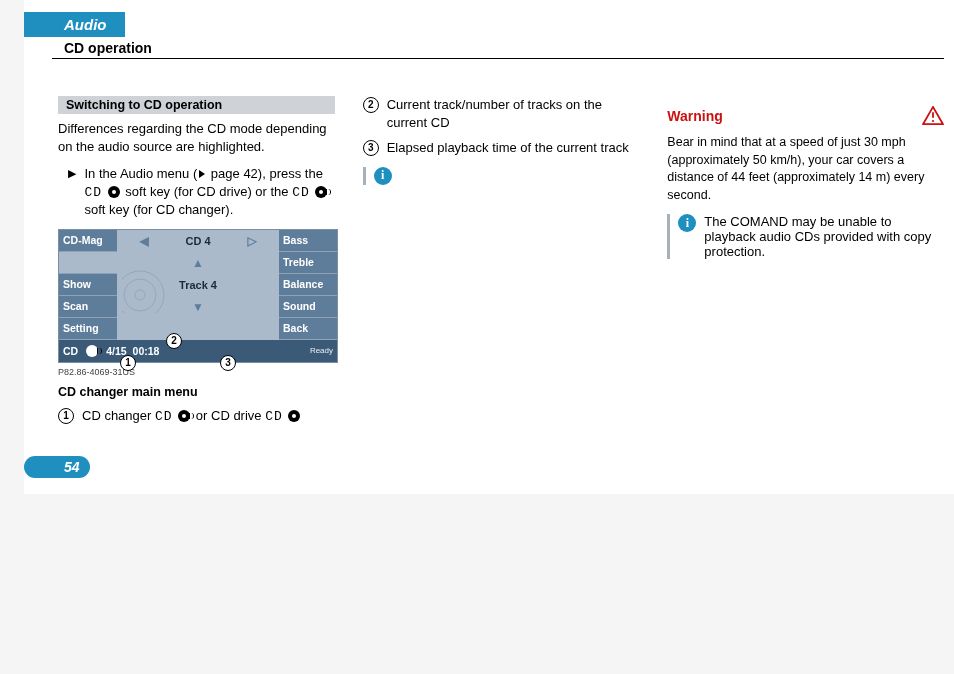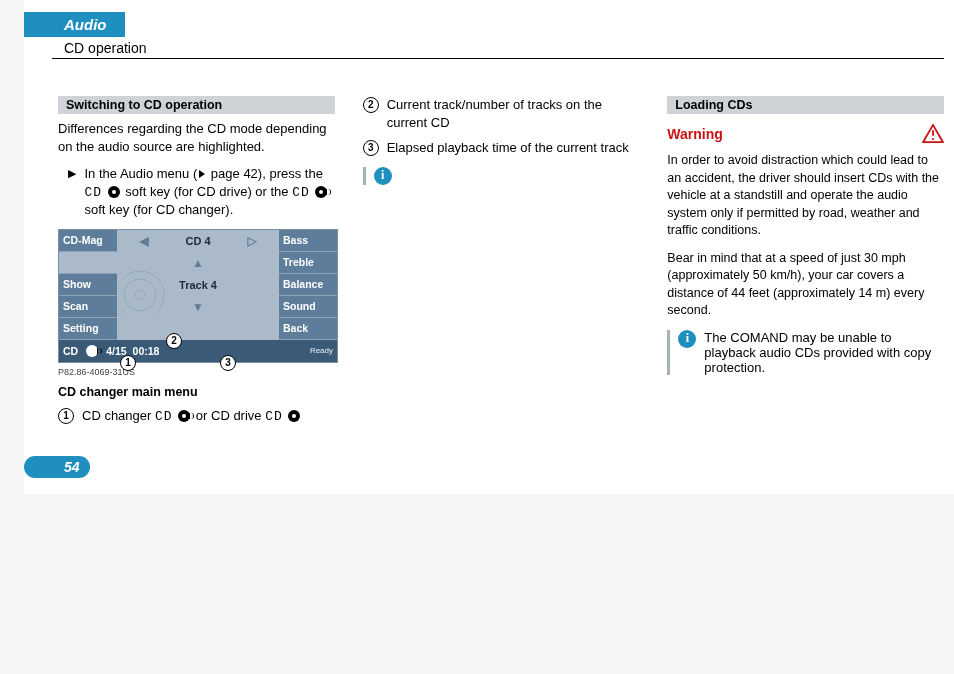--- a/index.html
+++ b/index.html
@@ -28,21 +28,21 @@
     color: #fff;
     padding: 4px 18px 4px 40px;
     font-weight: bold;
     font-style: italic;
     font-size: 15px;
   }
   .section-title {
     position: absolute;
     top: 40px;
     left: 40px;
-    font-weight: normal;
+    font-weight: bold;
     font-size: 14px;
   }
   .rule {
     position: absolute;
     top: 58px;
     left: 28px;
     right: 34px;
     height: 1px;
     background: #000;
   }
@@ -273,30 +273,28 @@
       <div class="item-line">
         <span class="callout-circle">3</span>
         <span>Elapsed playback time of the current track</span>
       </div>
       <div class="info-block">
         <span class="info-i">i</span>
       </div>
     </div>
 
     <div class="col">
-      <div class="gray-heading">Loading CDs</div>
       <div class="warning-head">
         <span>Warning</span>
         <svg class="warn-tri" viewBox="0 0 24 22">
           <path d="M12 1 L23 20 L1 20 Z" fill="none" stroke="#c11" stroke-width="2" stroke-linejoin="round"></path>
           <line x1="12" y1="7" x2="12" y2="13" stroke="#c11" stroke-width="2"></line>
           <circle cx="12" cy="16.5" r="1.2" fill="#c11"></circle>
         </svg>
       </div>
-      <p class="warn-body">In order to avoid distraction which could lead to an accident, the driver should insert CDs with the vehicle at a standstill and operate the audio system only if permitted by road, weather and traffic conditions.</p>
       <p class="warn-body">Bear in mind that at a speed of just 30 mph (approximately 50 km/h), your car covers a distance of 44 feet (approximately 14 m) every second.</p>
 
       <div class="info-block">
         <span class="info-i">i</span>
         <span>The COMAND may be unable to playback audio CDs provided with copy protection.</span>
       </div>
     </div>
   </div>
 
   <div class="page-num">54</div>

